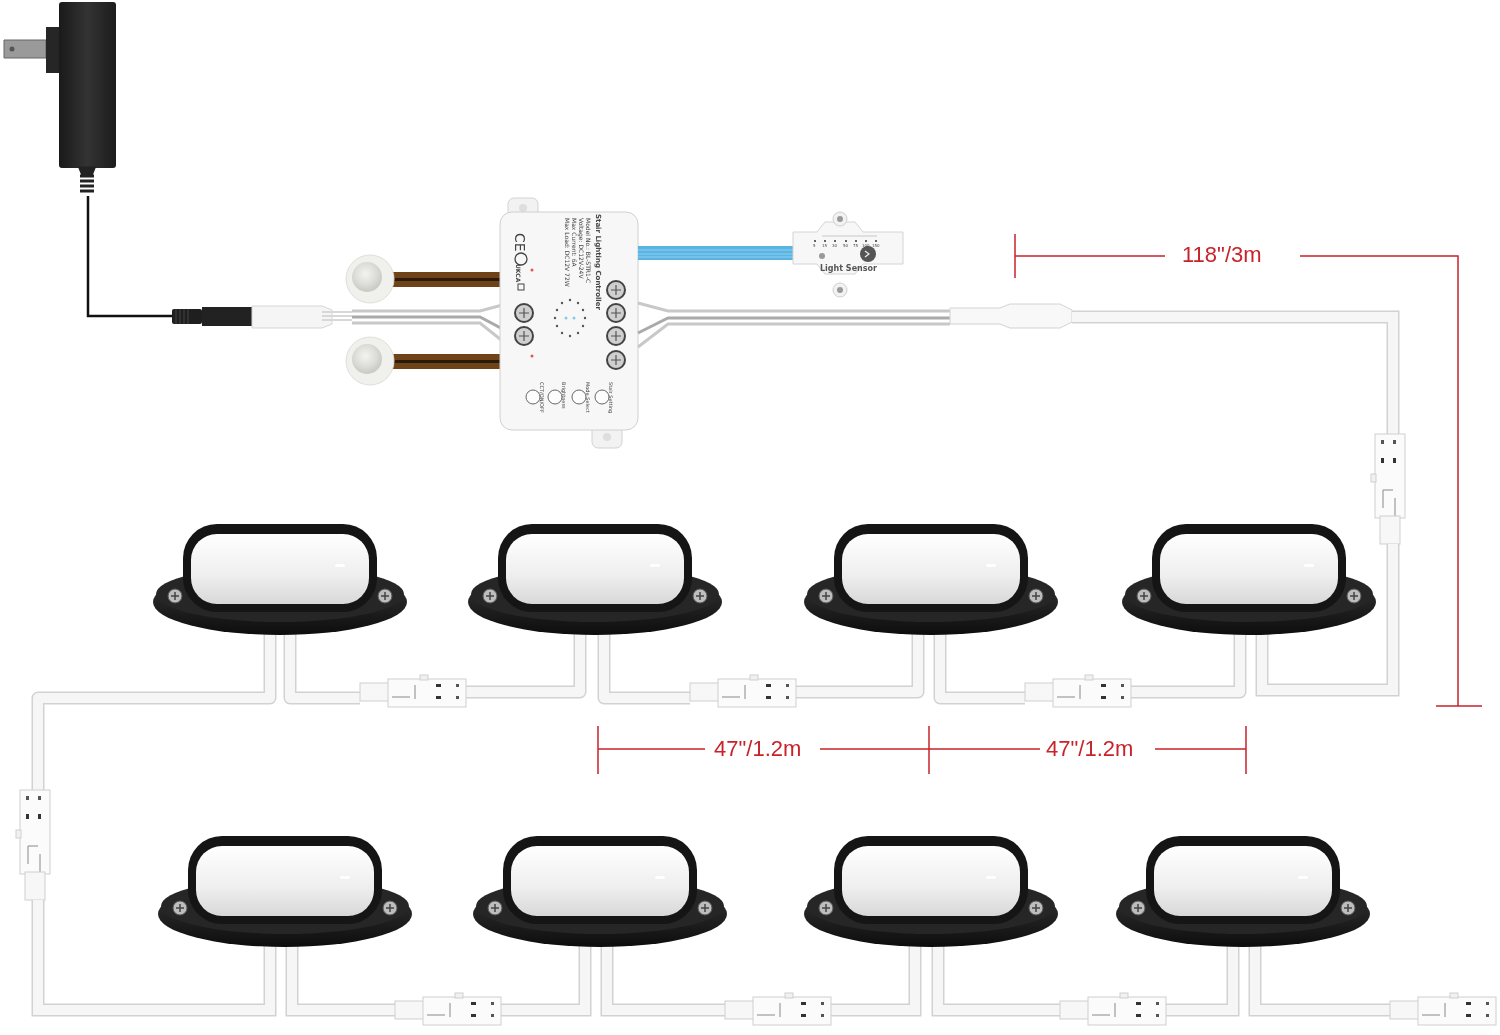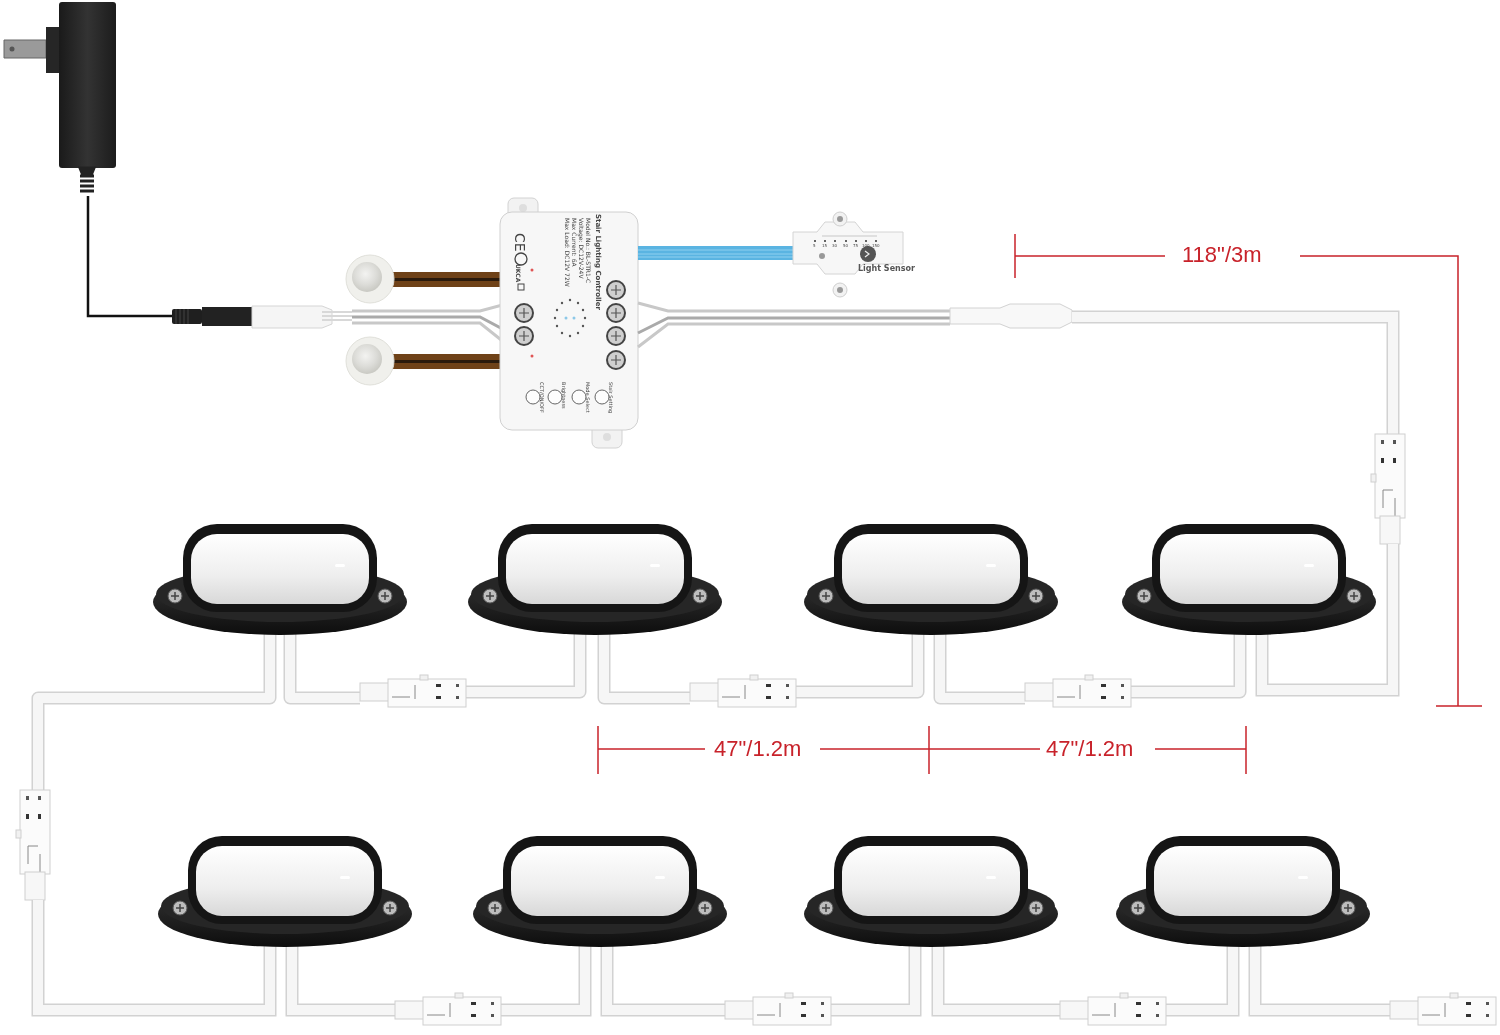--- a/index.html
+++ b/index.html
@@ -278,21 +278,21 @@
 <div class="ctrl-text" style="left:602px; top:214px; transform: rotate(90deg); font-size:7px; font-weight:bold;">Stair Lighting Controller</div>
 <div class="ctrl-text" style="left:592px; top:218px; transform: rotate(90deg);">Model No.: BL-STR1-C</div>
 <div class="ctrl-text" style="left:585px; top:218px; transform: rotate(90deg);">Voltage: DC12V-24V</div>
 <div class="ctrl-text" style="left:578px; top:218px; transform: rotate(90deg);">Max Current: 6A</div>
 <div class="ctrl-text" style="left:571px; top:218px; transform: rotate(90deg);">Max Load: DC12V 72W</div>
 <div class="ctrl-text" style="left:545px; top:382px; transform: rotate(90deg); font-size:5px;">CCT/ON/OFF</div>
 <div class="ctrl-text" style="left:567px; top:382px; transform: rotate(90deg); font-size:5px;">Brightness</div>
 <div class="ctrl-text" style="left:591px; top:382px; transform: rotate(90deg); font-size:5px;">Mode Select</div>
 <div class="ctrl-text" style="left:614px; top:382px; transform: rotate(90deg); font-size:5px;">Stair Setting</div>
 
-<div class="sensor-label" style="left:820px; top:264px;margin-left:38px;">Light Sensor</div>
+<div class="sensor-label" style="left:820px; top:264px;">Light Sensor</div>
 <div class="ctrl-text" style="left:813px; top:243px; font-size:4px;">5</div>
 <div class="ctrl-text" style="left:822px; top:243px; font-size:4px;">15</div>
 <div class="ctrl-text" style="left:832px; top:243px; font-size:4px;">30</div>
 <div class="ctrl-text" style="left:843px; top:243px; font-size:4px;">50</div>
 <div class="ctrl-text" style="left:853px; top:243px; font-size:4px;">75</div>
 <div class="ctrl-text" style="left:862px; top:243px; font-size:4px;">100</div>
 <div class="ctrl-text" style="left:872px; top:243px; font-size:4px;">150</div>
 
 <div class="dim-label" style="left:1176px; top:242px;">118"/3m</div>
 <div class="dim-label" style="left:708px; top:736px;">47"/1.2m</div>

